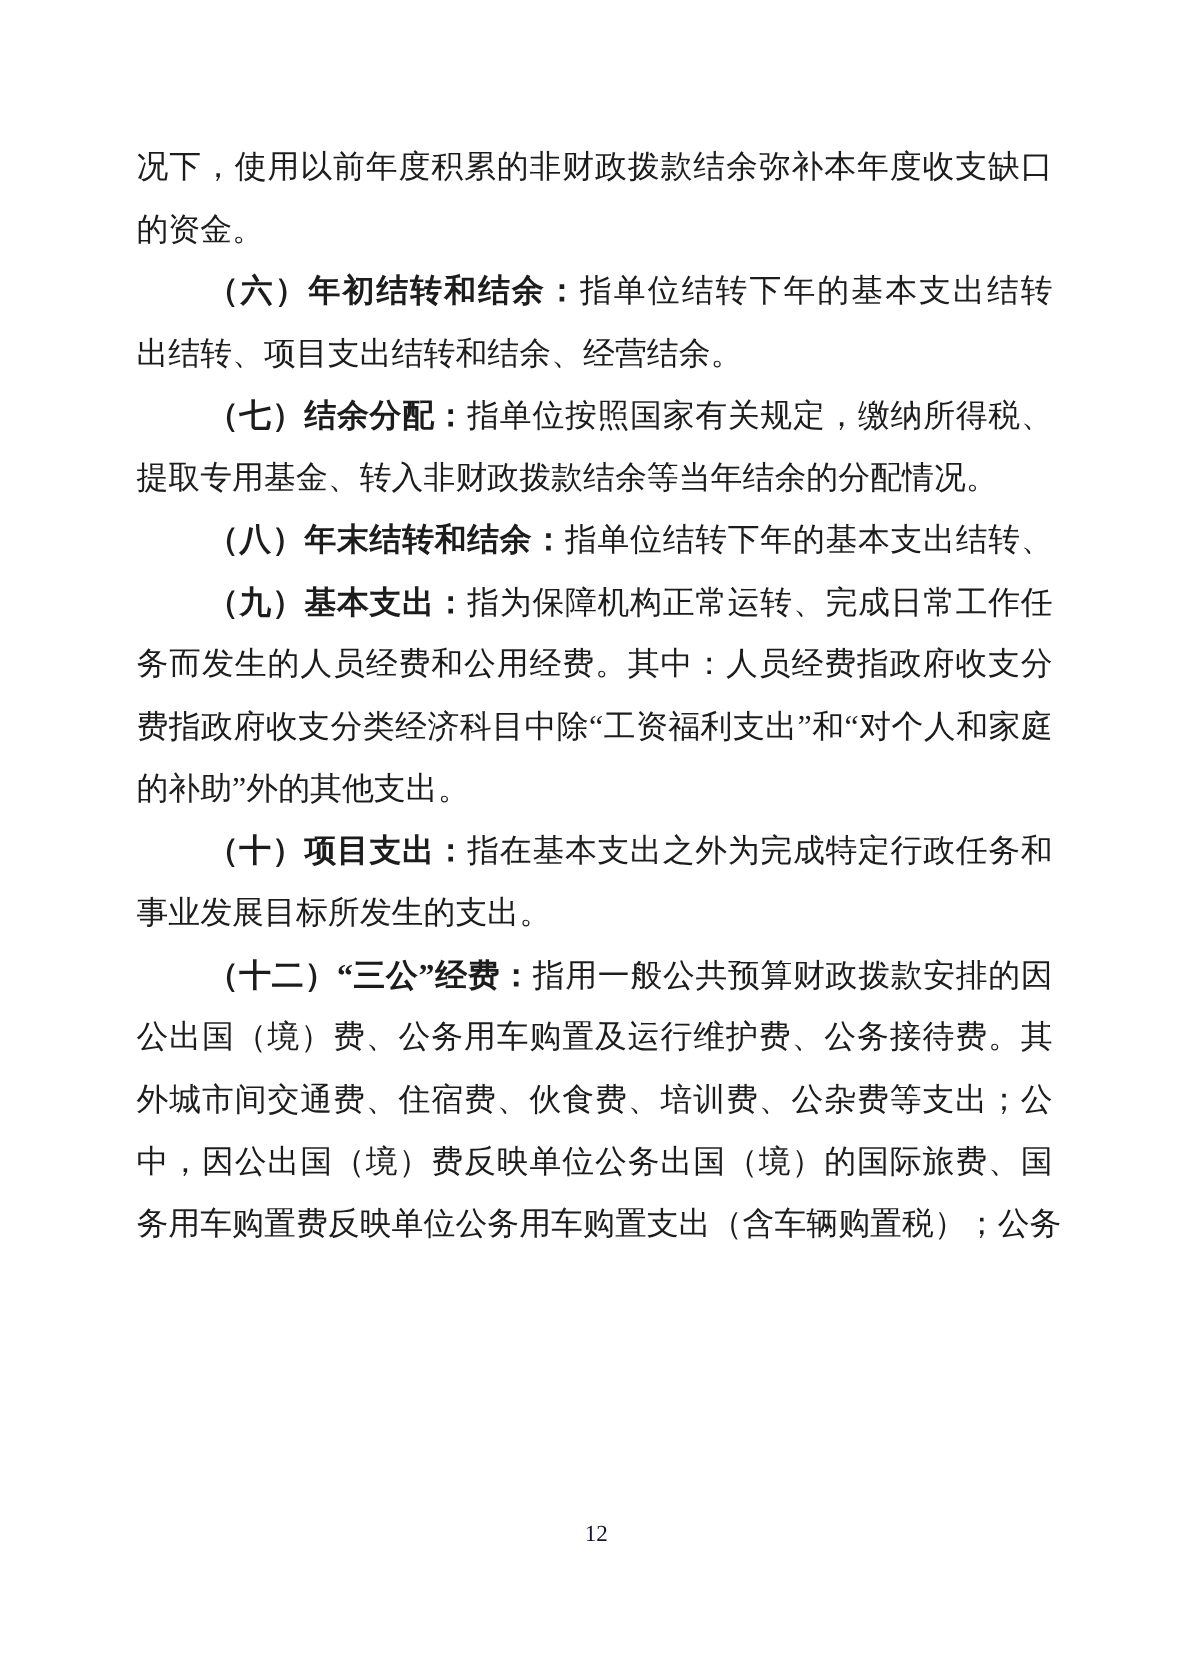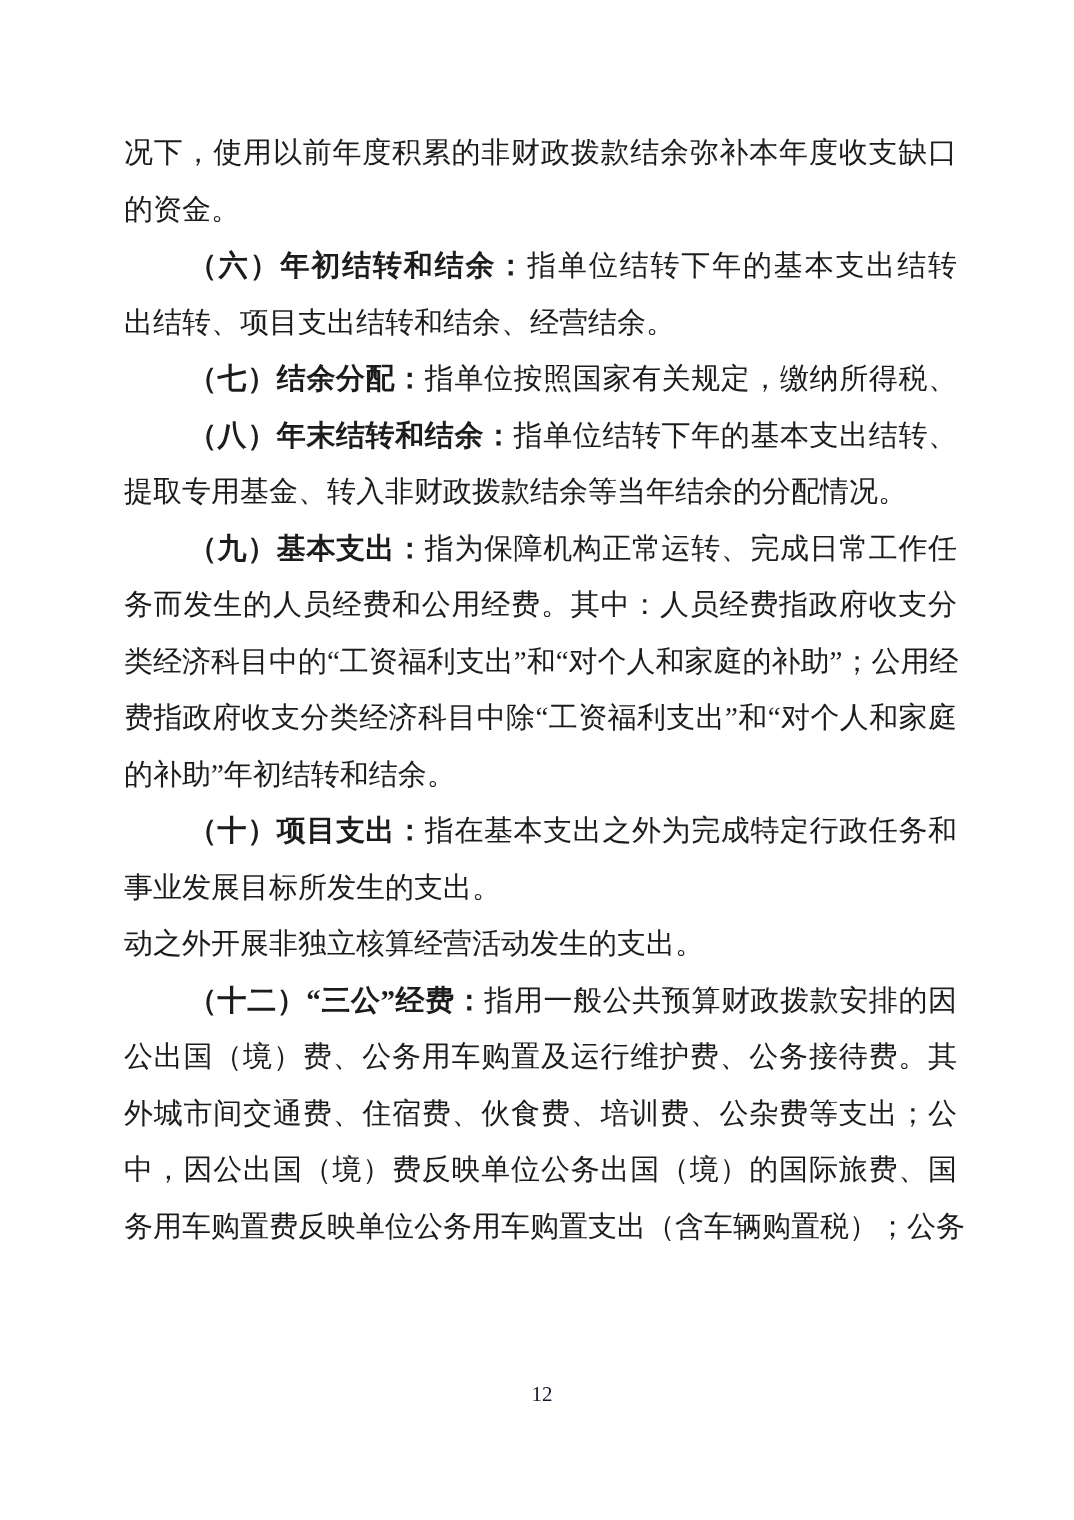--- a/index.html
+++ b/index.html
@@ -55,30 +55,28 @@
 </head>
 <body>
 
 <div class="page">
   <div class="text-block" id="text-block">
       <div class="line justify"><span class="seg">况下，使用以前年度积累的非财政拨款结余弥补本年度收支缺口</span></div>
       <div class="line"><span class="seg">的资金。</span></div>
       <div class="line indent justify"><span class="seg bold">（六）年初结转和结余：</span><span class="seg">指单位结转下年的基本支出结转</span></div>
       <div class="line"><span class="seg">出结转、项目支出结转和结余、经营结余。</span></div>
       <div class="line indent justify"><span class="seg bold">（七）结余分配：</span><span class="seg">指单位按照国家有关规定，缴纳所得税、</span></div>
+      <div class="line"><span class="seg">提取专用基金、转入非财政拨款结余等当年结余的分配情况。</span></div>
       <div class="line indent justify"><span class="seg bold">（八）年末结转和结余：</span><span class="seg">指单位结转下年的基本支出结转、</span></div>
-      <div class="line"><span class="seg">提取专用基金、转入非财政拨款结余等当年结余的分配情况。</span></div>
       <div class="line indent justify"><span class="seg bold">（九）基本支出：</span><span class="seg">指为保障机构正常运转、完成日常工作任</span></div>
       <div class="line justify"><span class="seg">务而发生的人员经费和公用经费。其中：人员经费指政府收支分</span></div>
-      <div class="line justify"><span class="seg">类经济科目中的“工资福利支出”和“对个人和家庭的补助”；公用经</span></div>
       <div class="line justify"><span class="seg">费指政府收支分类经济科目中除“工资福利支出”和“对个人和家庭</span></div>
-      <div class="line"><span class="seg">的补助”年初结转和结余。</span></div>
+      <div class="line"><span class="seg">的补助”外的其他支出。</span></div>
       <div class="line indent justify"><span class="seg bold">（十）项目支出：</span><span class="seg">指在基本支出之外为完成特定行政任务和</span></div>
       <div class="line"><span class="seg">事业发展目标所发生的支出。</span></div>
-      <div class="line"><span class="seg">动之外开展非独立核算经营活动发生的支出。</span></div>
       <div class="line indent justify"><span class="seg bold">（十二）“三公”经费：</span><span class="seg">指用一般公共预算财政拨款安排的因</span></div>
       <div class="line justify"><span class="seg">公出国（境）费、公务用车购置及运行维护费、公务接待费。其</span></div>
       <div class="line justify"><span class="seg">外城市间交通费、住宿费、伙食费、培训费、公杂费等支出；公</span></div>
       <div class="line justify"><span class="seg">中，因公出国（境）费反映单位公务出国（境）的国际旅费、国</span></div>
       <div class="line justify"><span class="seg">务用车购置费反映单位公务用车购置支出（含车辆购置税）；公务</span></div>
     </div>
   <div class="page-number">12</div>
 </div>
 
 </body></html>

